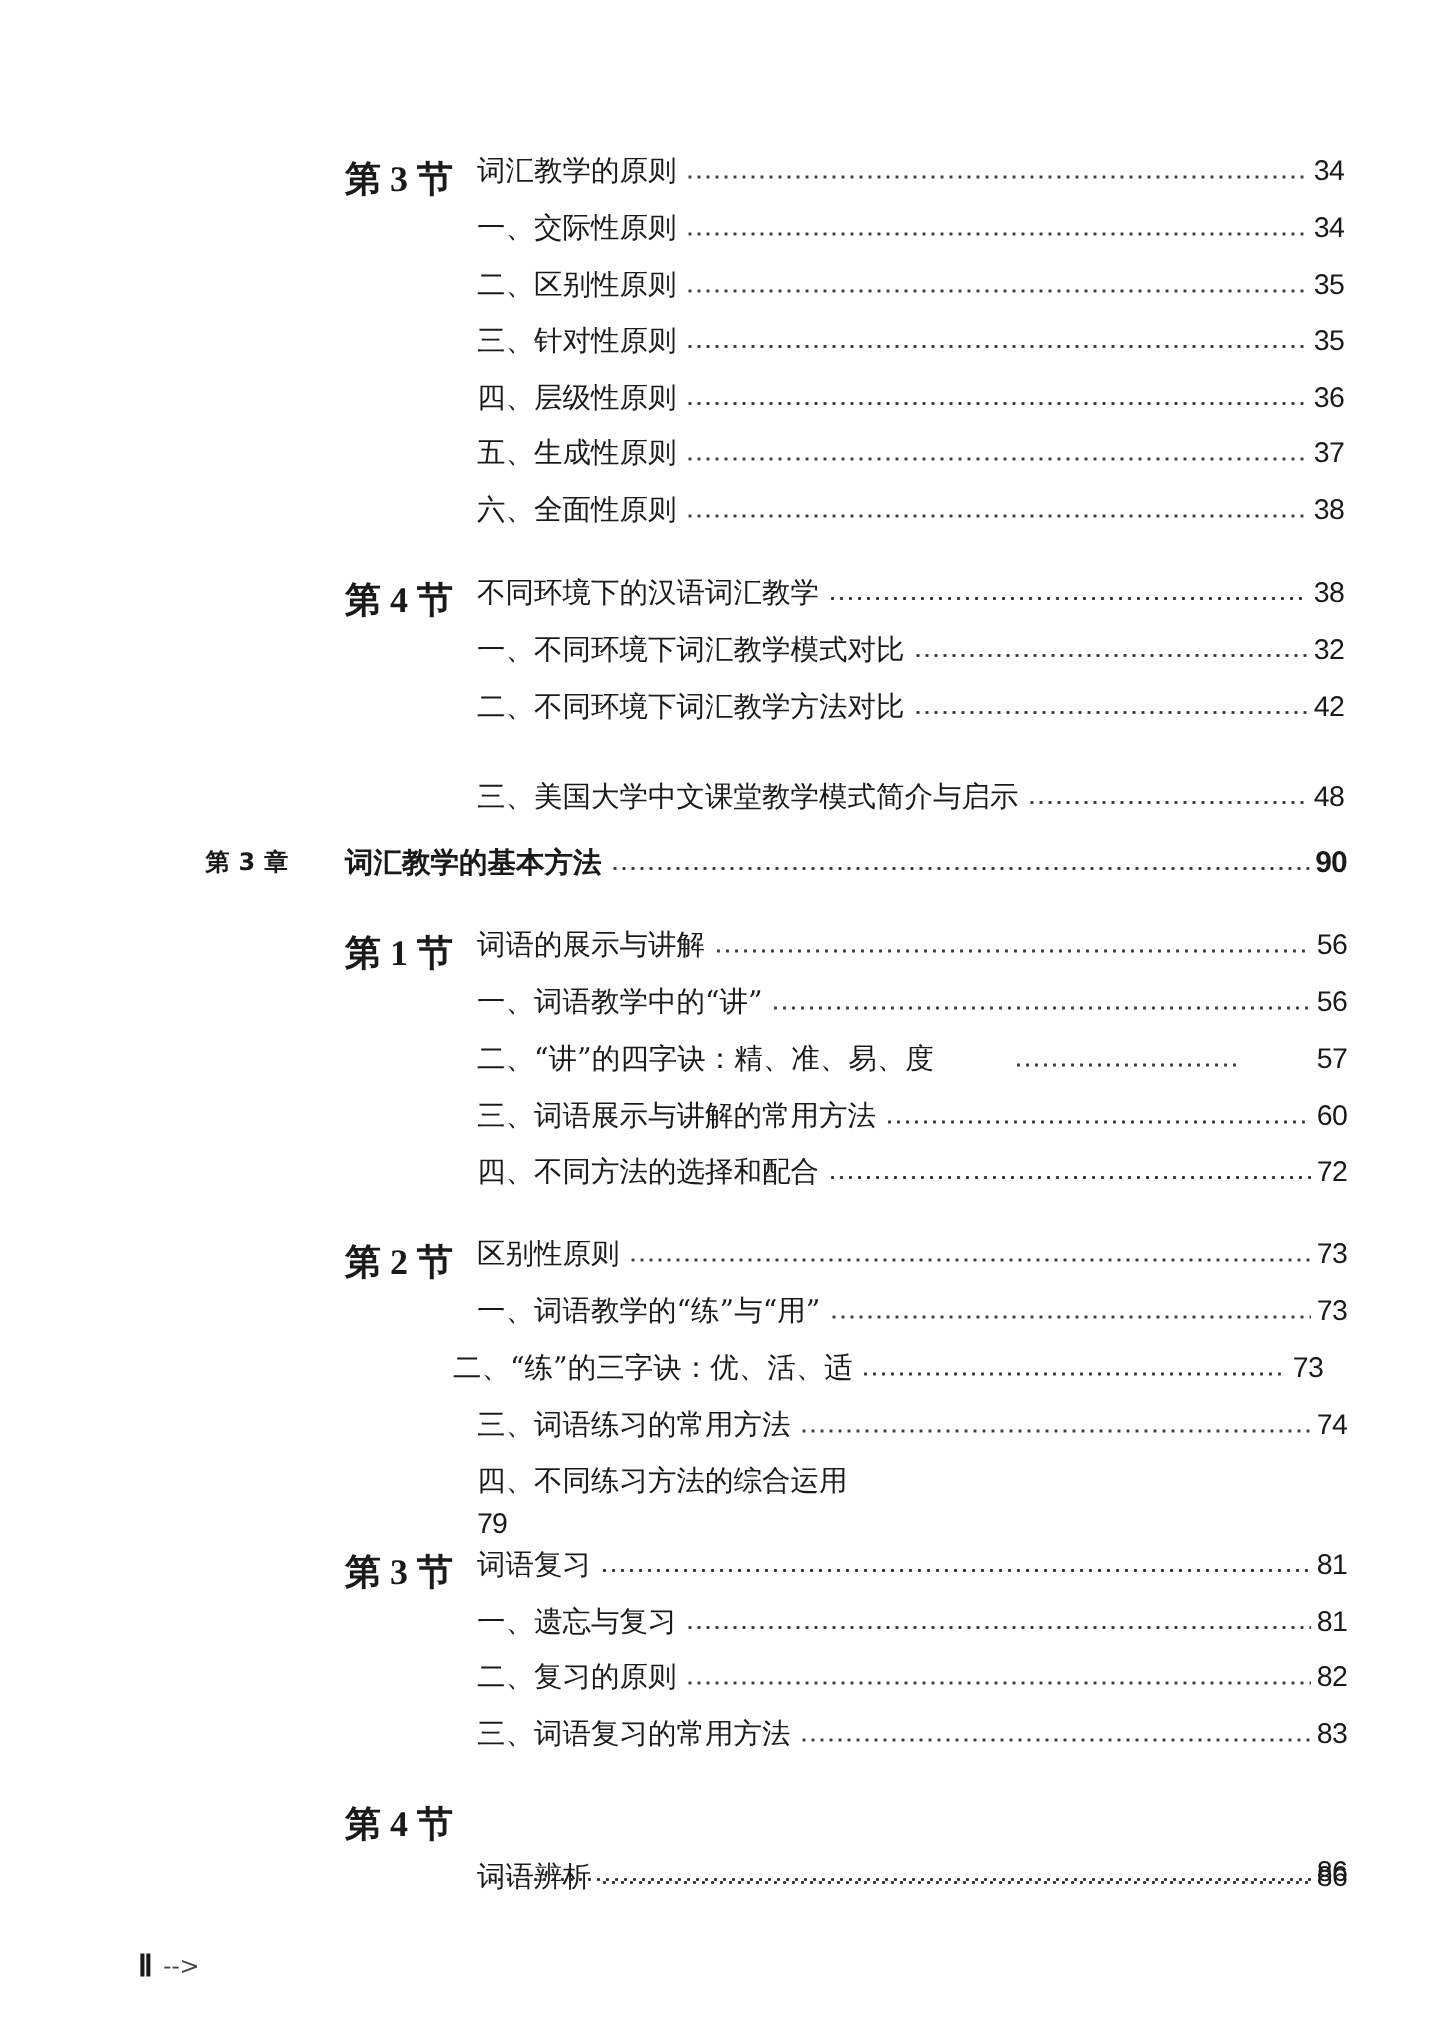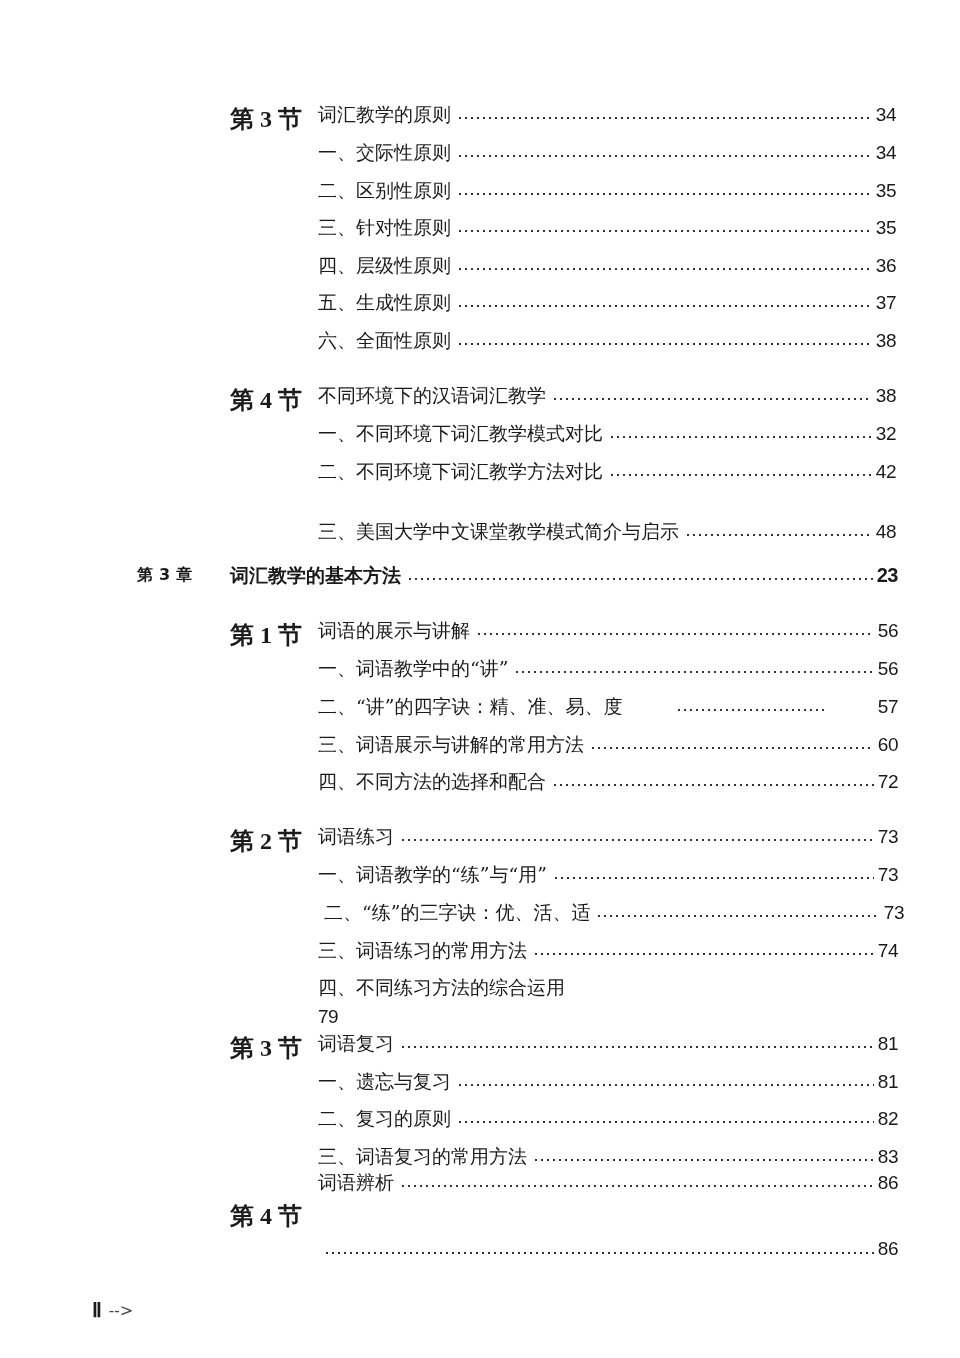--- a/index.html
+++ b/index.html
@@ -95,21 +95,21 @@
       <span class="leader"></span>
       <span class="pg">48</span>
   </div>
 
   <div class="chap-num" style="left:137px; top:560px;">
     <span>第</span><span style="margin:0 6px;">3</span><span>章</span>
   </div>
   <div class="row chapter" style="left:230px; top:560px; width:668px;">
     <span class="label">词汇教学的基本方法</span>
       <span class="leader"></span>
-      <span class="pg">23</span>
+      <span class="pg">90</span>
   </div>
 
   <div class="sec-num" style="left:230px; top:615px;">
     <span>第</span><span class="n">1</span><span>节</span>
   </div>
   <div class="row" style="left:318px; top:615px; width:580px;">
     <span class="label">词语的展示与讲解</span>
       <span class="leader"></span>
       <span class="pg">56</span>
   </div>
@@ -131,30 +131,30 @@
   <div class="row" style="left:318px; top:766px; width:580px;">
     <span class="label">四、不同方法的选择和配合</span>
       <span class="leader"></span>
       <span class="pg">72</span>
   </div>
 
   <div class="sec-num" style="left:230px; top:821px;">
     <span>第</span><span class="n">2</span><span>节</span>
   </div>
   <div class="row" style="left:318px; top:821px; width:580px;">
-    <span class="label">词语练习</span>
+    <span class="label">区别性原则</span>
       <span class="leader"></span>
       <span class="pg">73</span>
   </div>
   <div class="row" style="left:318px; top:859px; width:580px;">
     <span class="label">一、词语教学的“练”与“用”</span>
       <span class="leader"></span>
       <span class="pg">73</span>
   </div>
-  <div class="row" style="left:324px; top:897px; width:580px;justify-content:space-between;">
+  <div class="row" style="left:302px; top:897px; width:580px;justify-content:space-between;">
     <span class="label">二、“练”的三字诀：优、活、适</span>
       <span class="leader"></span>
       <span class="pg">73</span>
   </div>
   <div class="row" style="left:318px; top:935px; width:580px;">
     <span class="label">三、词语练习的常用方法</span>
       <span class="leader"></span>
       <span class="pg">74</span>
   </div>
   <div class="row" style="left:318px; top:972px; width:580px;flex-direction:column;">
@@ -183,21 +183,21 @@
   </div>
   <div class="row" style="left:318px; top:1141px; width:580px;">
     <span class="label">三、词语复习的常用方法</span>
       <span class="leader"></span>
       <span class="pg">83</span>
   </div>
 
   <div class="sec-num" style="left:230px; top:1196px;">
     <span>第</span><span class="n">4</span><span>节</span>
   </div>
-  <div class="row" style="left:318px; top:1167px; width:580px;">
+  <div class="row" style="left:318px; top:1236px; width:580px;">
     <span class="label">词语辨析</span>
       <span class="leader"></span>
       <span class="pg">86</span>
   </div>
   <div class="row" style="left:318px; top:1234px; width:580px;">
       <span class="leader"></span>
       <span class="pg">86</span>
   </div>
 
   <div class="footer">

